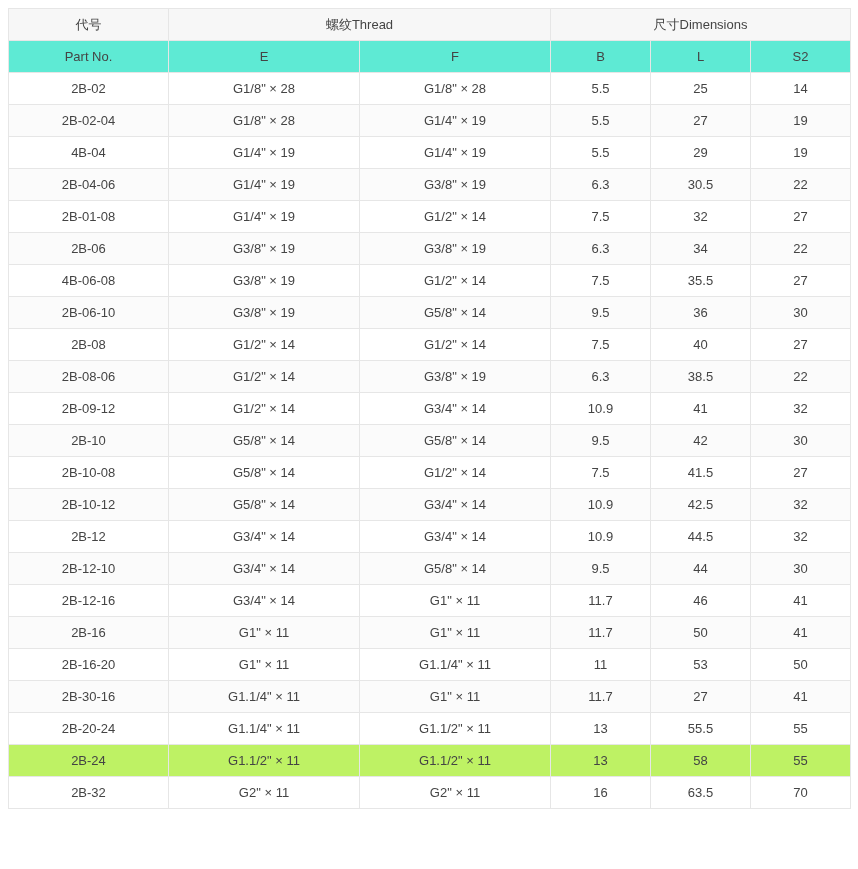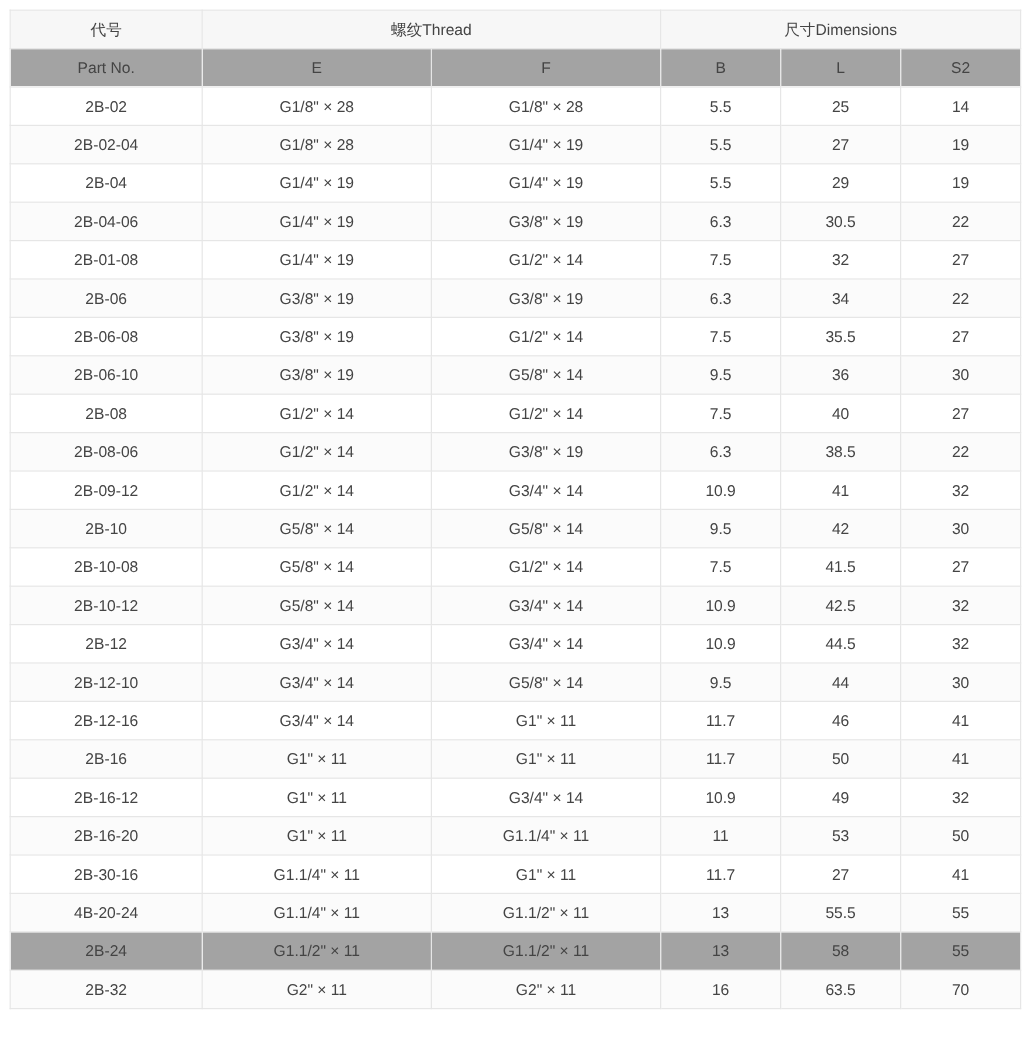--- a/index.html
+++ b/index.html
@@ -36,30 +36,30 @@
     background: #f7f7f7;
     color: #333333;
   }
   tbody tr:nth-child(odd) td {
     background: #ffffff;
   }
   tbody tr:nth-child(even) td {
     background: #fbfbfb;
   }
   tbody tr.highlight td {
-    background: #a3a3a3;
+    background: #bef264;
   }
   col.c-part { width: 160px; }
   col.c-e    { width: 191px; }
   col.c-f    { width: 191px; }
   col.c-b    { width: 100px; }
   col.c-l    { width: 100px; }
   col.c-s2   { width: 100px; }
   .sub-head td, .sub-head th {
-    background: #a3a3a3;
+    background: #5eead4;
   }
 </style>
 </head>
 <body>
 
 <table class="spec-table">
   <colgroup>
     <col class="c-part">
     <col class="c-e">
     <col class="c-f">
@@ -93,21 +93,21 @@
       </tr>
       <tr>
         <td>2B-02-04</td>
         <td>G1/8" × 28</td>
         <td>G1/4" × 19</td>
         <td>5.5</td>
         <td>27</td>
         <td>19</td>
       </tr>
       <tr>
-        <td>2B-04</td>
+        <td>4B-04</td>
         <td>G1/4" × 19</td>
         <td>G1/4" × 19</td>
         <td>5.5</td>
         <td>29</td>
         <td>19</td>
       </tr>
       <tr>
         <td>2B-04-06</td>
         <td>G1/4" × 19</td>
         <td>G3/8" × 19</td>
@@ -125,21 +125,21 @@
       </tr>
       <tr>
         <td>2B-06</td>
         <td>G3/8" × 19</td>
         <td>G3/8" × 19</td>
         <td>6.3</td>
         <td>34</td>
         <td>22</td>
       </tr>
       <tr>
-        <td>2B-06-08</td>
+        <td>4B-06-08</td>
         <td>G3/8" × 19</td>
         <td>G1/2" × 14</td>
         <td>7.5</td>
         <td>35.5</td>
         <td>27</td>
       </tr>
       <tr>
         <td>2B-06-10</td>
         <td>G3/8" × 19</td>
         <td>G5/8" × 14</td>
@@ -219,47 +219,39 @@
         <td>46</td>
         <td>41</td>
       </tr>
       <tr>
         <td>2B-16</td>
         <td>G1" × 11</td>
         <td>G1" × 11</td>
         <td>11.7</td>
         <td>50</td>
         <td>41</td>
-      </tr>
-      <tr>
-        <td>2B-16-12</td>
-        <td>G1" × 11</td>
-        <td>G3/4" × 14</td>
-        <td>10.9</td>
-        <td>49</td>
-        <td>32</td>
       </tr>
       <tr>
         <td>2B-16-20</td>
         <td>G1" × 11</td>
         <td>G1.1/4" × 11</td>
         <td>11</td>
         <td>53</td>
         <td>50</td>
       </tr>
       <tr>
         <td>2B-30-16</td>
         <td>G1.1/4" × 11</td>
         <td>G1" × 11</td>
         <td>11.7</td>
         <td>27</td>
         <td>41</td>
       </tr>
       <tr>
-        <td>4B-20-24</td>
+        <td>2B-20-24</td>
         <td>G1.1/4" × 11</td>
         <td>G1.1/2" × 11</td>
         <td>13</td>
         <td>55.5</td>
         <td>55</td>
       </tr>
       <tr class="highlight">
         <td>2B-24</td>
         <td>G1.1/2" × 11</td>
         <td>G1.1/2" × 11</td>

